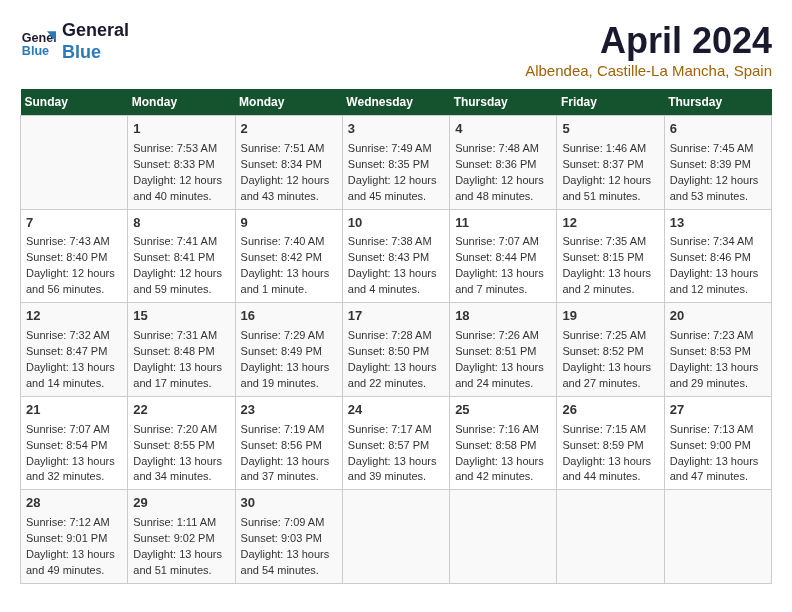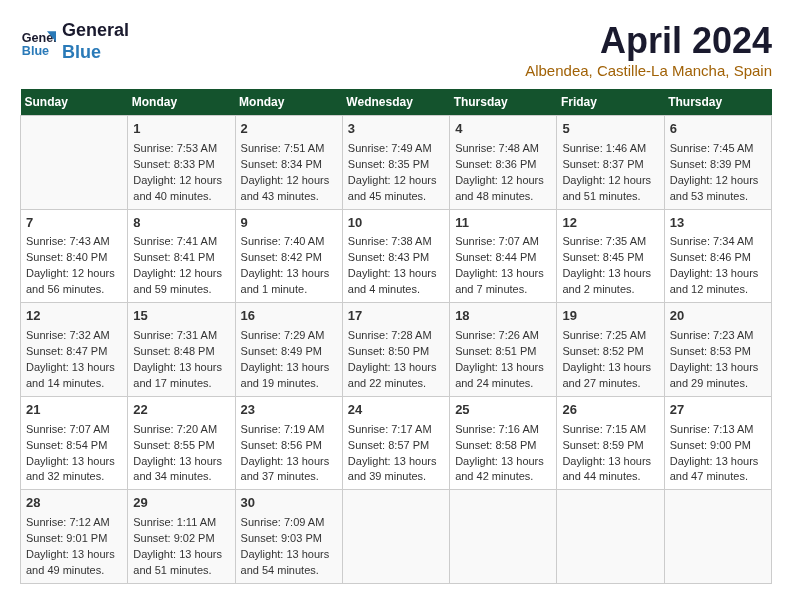--- a/index.html
+++ b/index.html
@@ -175,21 +175,21 @@
         </td>
         <td>
           <span class="day-num">11</span>
           <div>Sunrise: 7:07 AM</div>
           <div>Sunset: 8:44 PM</div>
           <div>Daylight: 13 hours and 7 minutes.</div>
         </td>
         <td>
           <span class="day-num">12</span>
           <div>Sunrise: 7:35 AM</div>
-          <div>Sunset: 8:45 PM</div>
+          <div>Sunset: 8:15 PM</div>
           <div>Daylight: 13 hours and 2 minutes.</div>
         </td>
         <td>
           <span class="day-num">13</span>
           <div>Sunrise: 7:34 AM</div>
           <div>Sunset: 8:46 PM</div>
           <div>Daylight: 13 hours and 12 minutes.</div>
         </td>
       </tr>
       <tr>

